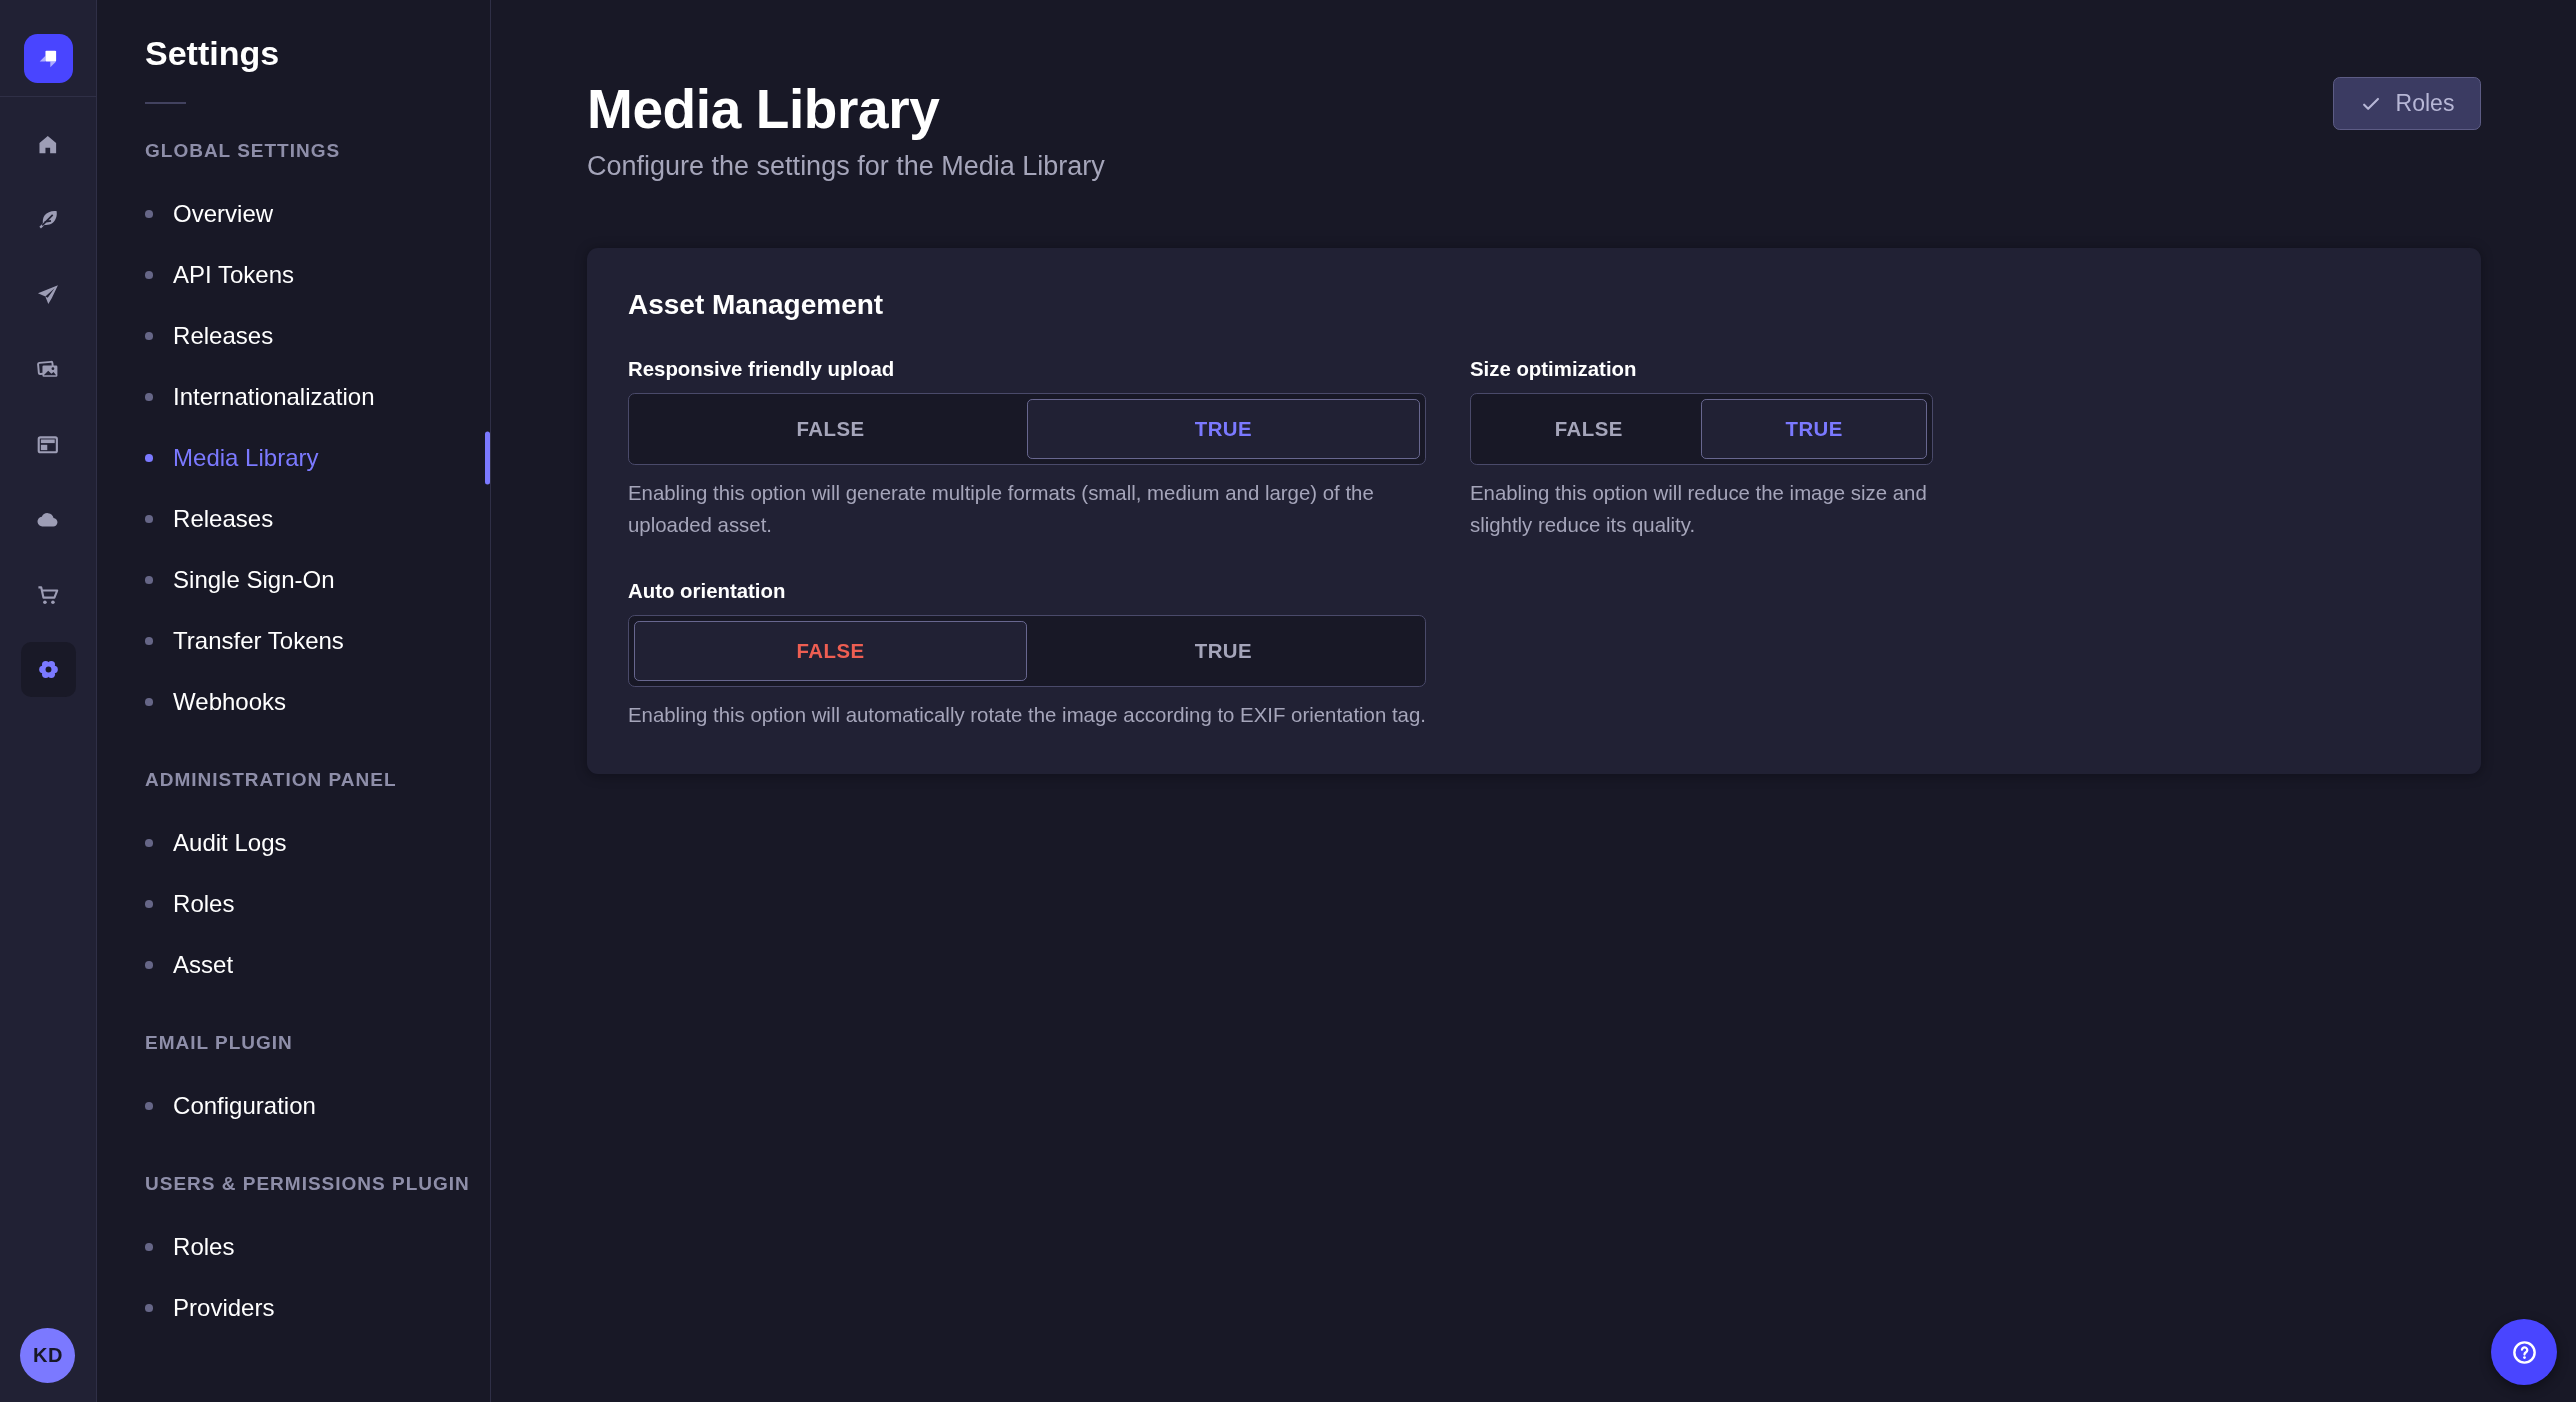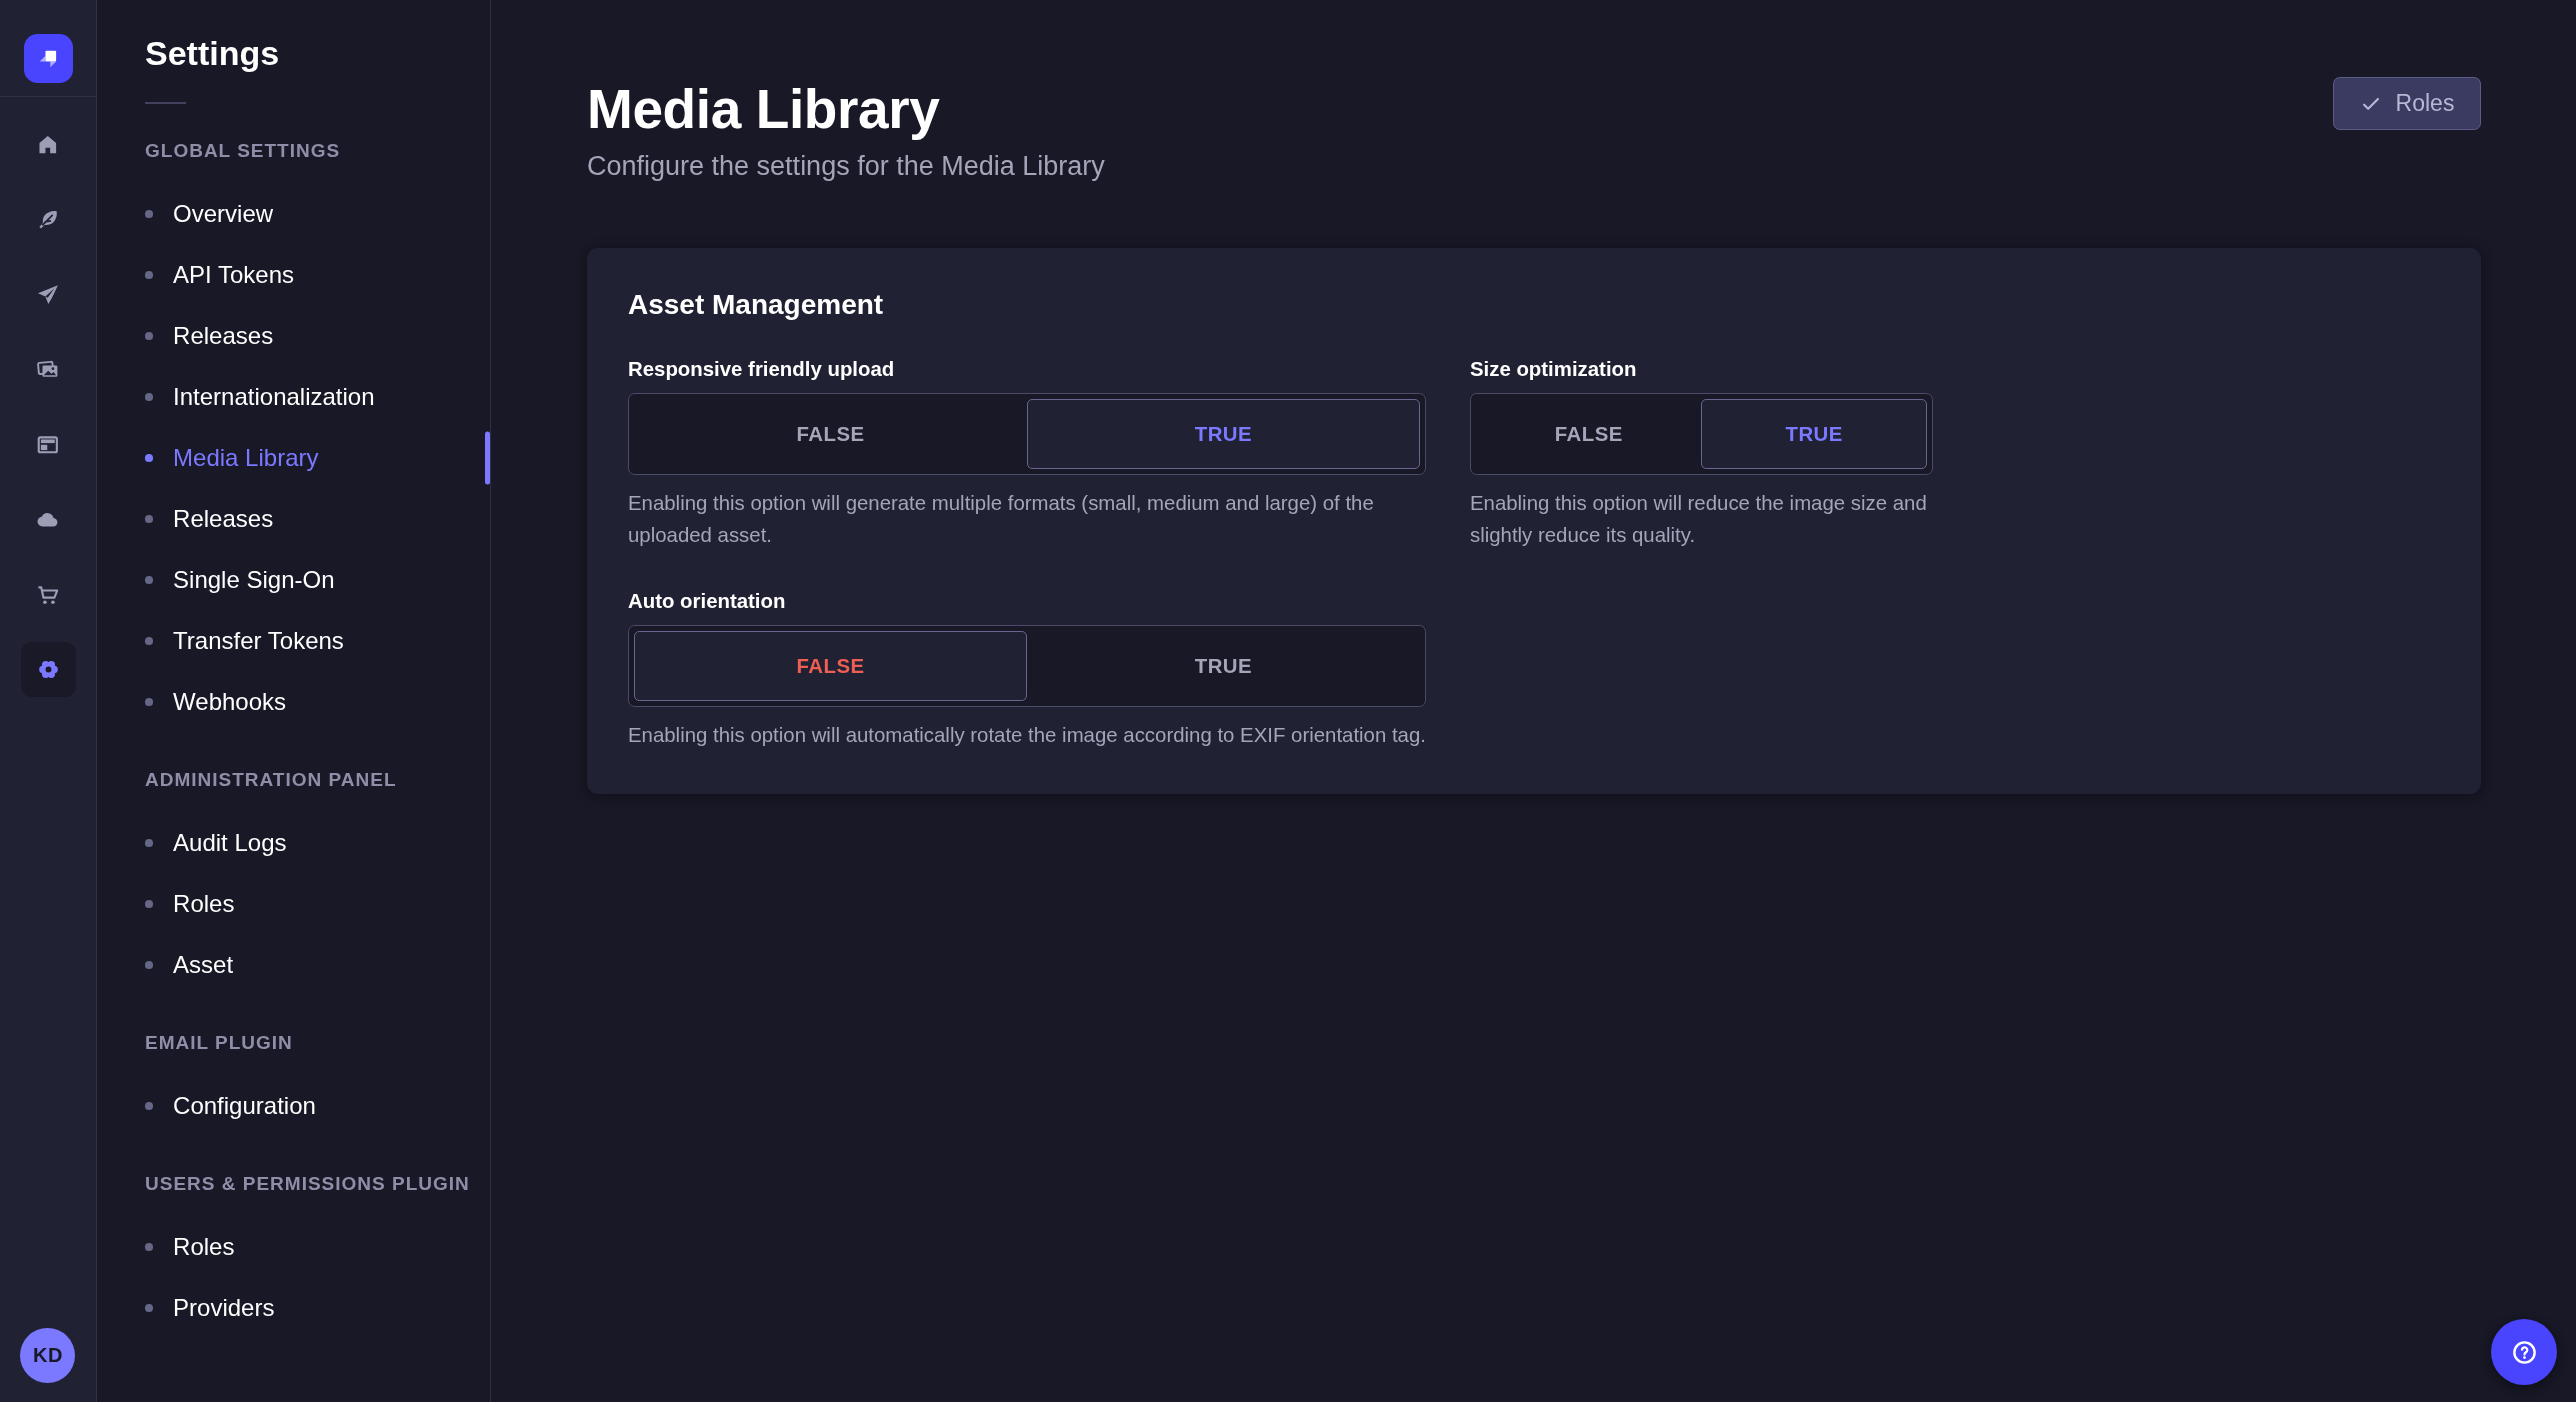--- a/index.html
+++ b/index.html
@@ -87,21 +87,21 @@
   }
 
   .card{
     margin-top:66px;background:var(--panel);border-radius:11px;
     padding:41px 41px 43px 41px;box-shadow:0 1.7px 12px rgba(3,3,10,.35);
   }
   .card-heading{font-size:28px;font-weight:600}
   .fields{display:grid;grid-template-columns:1fr 1fr 1fr;column-gap:44px;row-gap:39px;margin-top:37px}
   .field-label{font-size:20.4px;font-weight:700}
   .toggle{
-    margin-top:12px;display:flex;height:82px;padding:5.1px;
+    margin-top:12px;display:flex;height:72px;padding:5.1px;
     background:var(--bg);border:1.7px solid var(--border-strong);border-radius:6.8px;
   }
   .toggle-opt{
     flex:1;display:flex;align-items:center;justify-content:center;
     font-size:20.4px;font-weight:700;letter-spacing:0.5px;color:var(--muted);
     border-radius:5.1px;border:1.7px solid transparent;
   }
   .toggle-opt.selected{background:var(--panel);border-color:var(--sel-border)}
   .toggle-opt.selected.pos{color:var(--plight)}
   .toggle-opt.selected.neg{color:var(--danger)}

